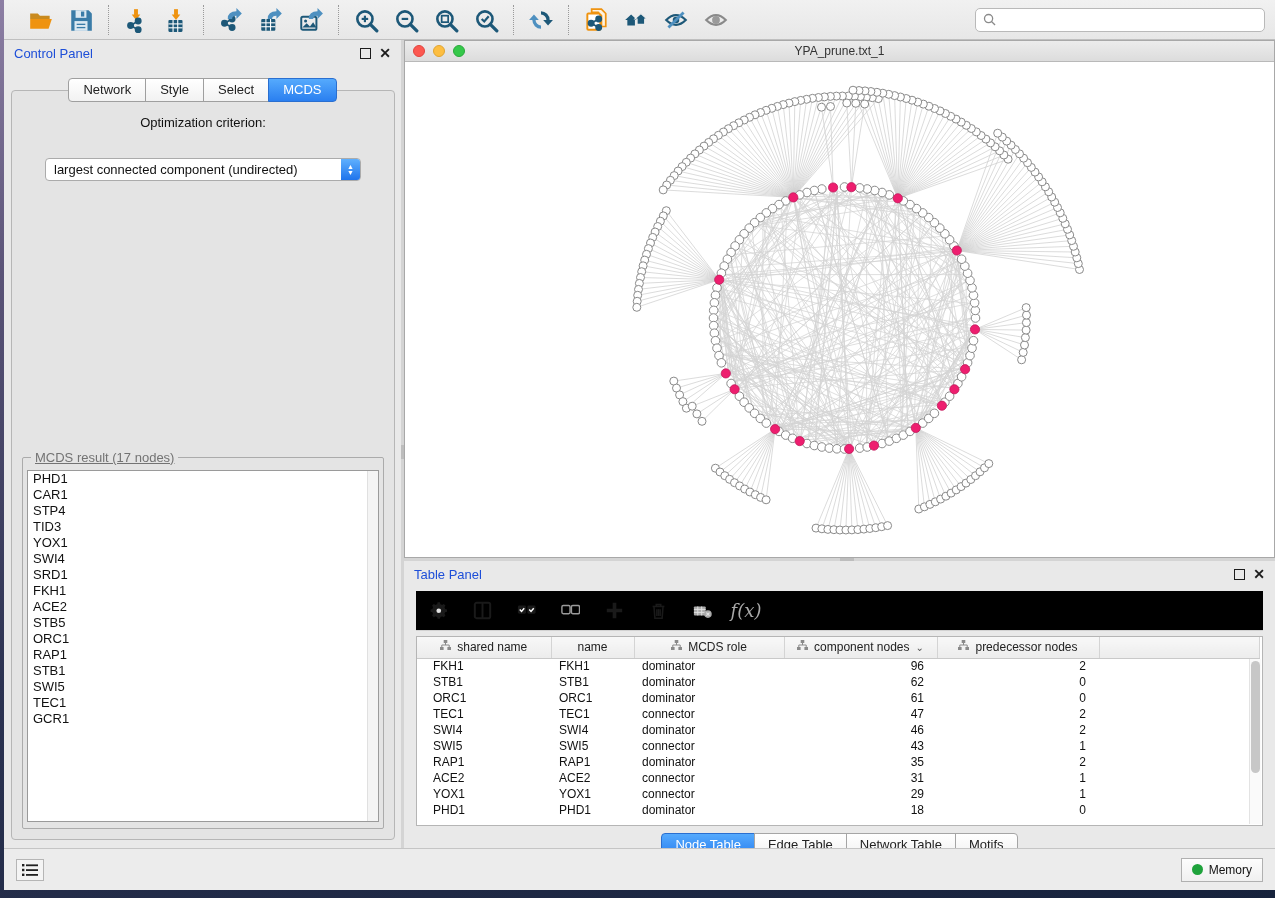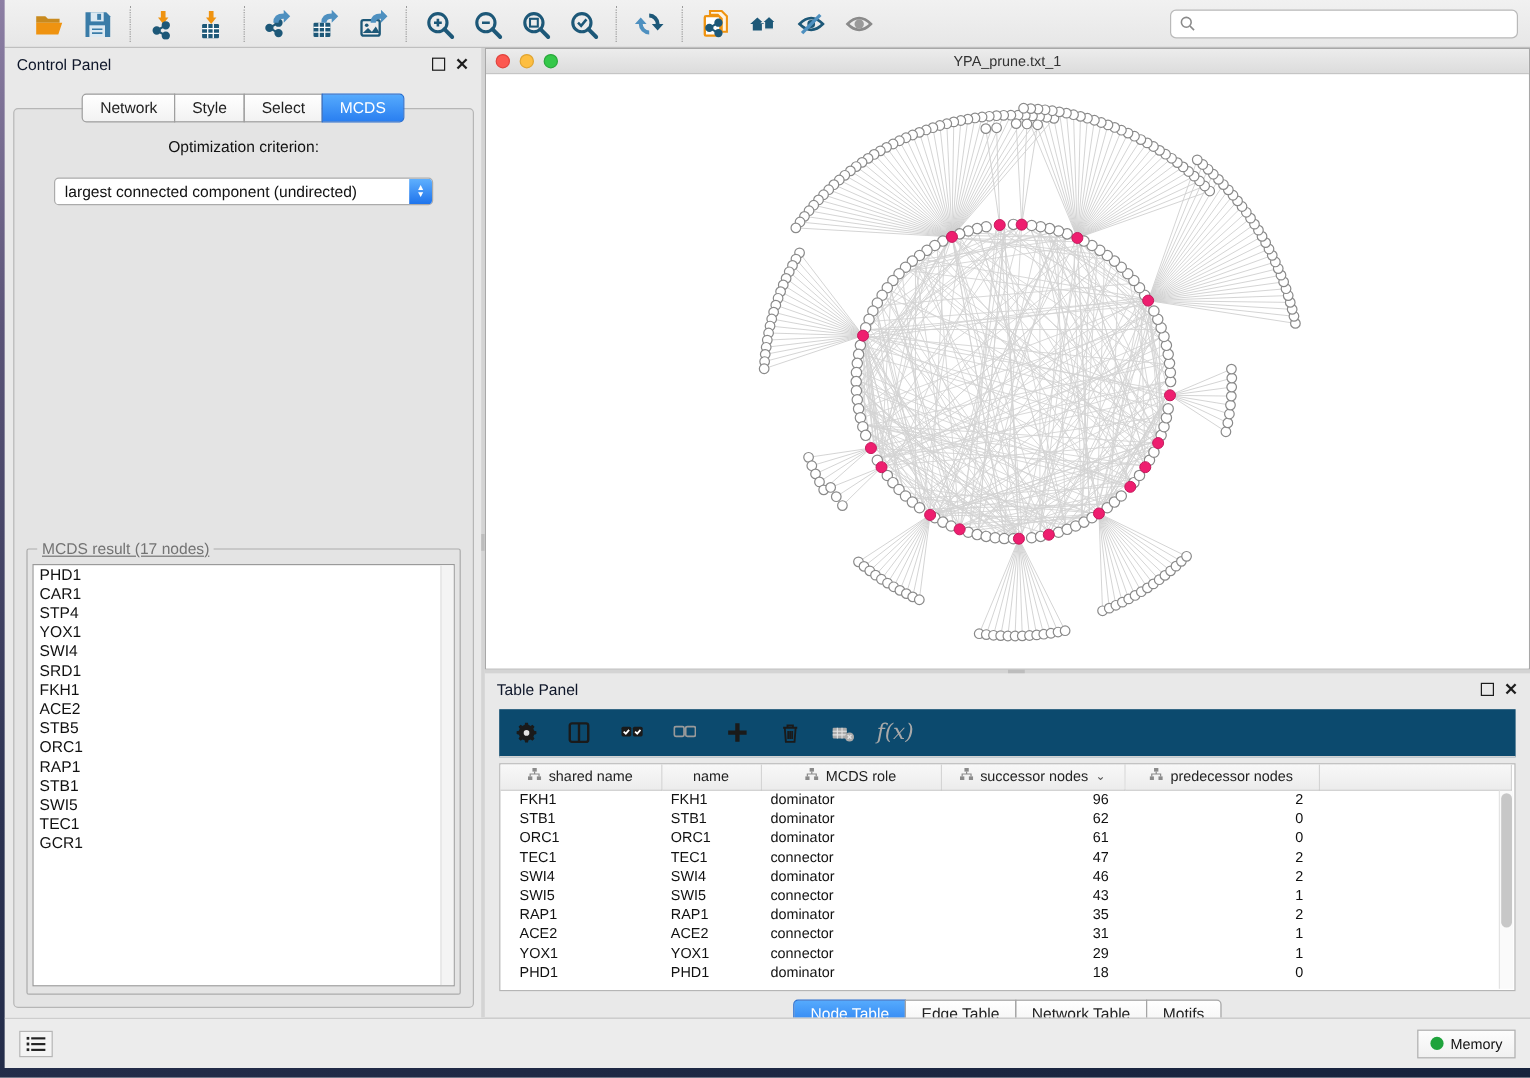--- a/index.html
+++ b/index.html
@@ -28,42 +28,42 @@
   }
   .tb-search input { border: none; outline: none; flex: 1; font-size: 12px; background: transparent; }
 
   
   .main { flex: 1; display: flex; min-height: 0; }
 
   
   .cpanel { width: 400px; flex: none; background: #e9e9e9; border-right: 3px solid #d4d4d4; display: flex; flex-direction: column; position: relative; }
   .cpanel .handle { position: absolute; right: -3px; top: 405px; width: 3px; height: 14px; background: #bdbdbd; }
   .panel-titlebar { height: 26px; flex: none; display: flex; align-items: center; padding: 0 10px; }
-  .panel-title { font-size: 13px; color: #0f172a; }
+  .panel-title { font-size: 13px; color: #1d4ed8; }
   .panel-ctl { margin-left: auto; display: flex; align-items: center; gap: 8px; }
   .float-box { width: 11px; height: 11px; border: 1.5px solid #1c1c1c; display: inline-block; cursor: pointer; }
   .close-x { font-size: 14px; font-weight: bold; color: #1c1c1c; line-height: 11px; cursor: pointer; }
 
   .cp-tabs { display: flex; justify-content: center; margin-top: 12px; position: relative; z-index: 2; }
   .cp-tab {
     font-size: 13px; color: #222; background: linear-gradient(#ffffff,#f2f2f2);
     border: 1px solid #9f9f9f; padding: 3px 14px 4px; margin-left: -1px; cursor: pointer;
   }
   .cp-tab:first-child { border-radius: 4px 0 0 4px; margin-left: 0; }
   .cp-tab:last-child { border-radius: 0 4px 4px 0; }
   .cp-tab.active { background: linear-gradient(#55aafd, #2a7ff0); color: #fff; border-color: #2a6fd0; }
 
   .cp-content {
     flex: 1; margin: -12px 6px 8px 7px; padding: 24px 10px 10px;
     background: #e4e4e4; border: 1px solid #b6b6b6; border-radius: 4px;
     display: flex; flex-direction: column; min-height: 0;
   }
   .opt-label { text-align: center; font-size: 13px; color: #111; margin-bottom: 10px; }
   .mac-select {
-    margin: 8px auto; width: 316px; height: 23px; background: #fff; border: 1px solid #ababab;
+    margin: 18px auto; width: 316px; height: 23px; background: #fff; border: 1px solid #ababab;
     border-radius: 4px; display: flex; align-items: center; cursor: pointer; overflow: hidden; gap: 26px;
   }
   .mac-select .sel-text { flex: 1; font-size: 13px; color: #111; padding: 0 8px; white-space: nowrap; }
   .mac-select .stepper {
     width: 19px; height: 100%; background: linear-gradient(#5fb0fe, #1f74ec);
     display: flex; flex-direction: column; align-items: center; justify-content: center; color: #fff; font-size: 7px; line-height: 6px;
   }
   .btn-row { display: flex; justify-content: center; gap: 12px; margin-top: 14px; }
   .mac-btn {
     font-size: 13px; color: #111; background: linear-gradient(#ffffff,#f0f0f0);
@@ -96,21 +96,21 @@
   .light.green { background: #35c84a; border: 1px solid #2aa93c; }
   .net-title { position: absolute; left: 0; right: 0; text-align: center; font-size: 12px; color: #333; pointer-events: none; }
   .net-canvas { flex: 1; position: relative; background: #fff; }
   .net-canvas svg { position: absolute; inset: 0; }
   .hsplit { height: 3px; flex: none; background: #d4d4d4; position: relative; }
   .hsplit .handle { position: absolute; left: 50%; top: 0; width: 14px; height: 3px; background: #bdbdbd; }
 
   
   .tpanel { flex: 1; background: #e9e9e9; display: flex; flex-direction: column; min-height: 0; }
   .tp-toolbar {
-    flex: none; margin: 4px 12px 0; height: 40px; background: #0c4a6e; border-bottom: 1px solid #d2d2d2;
+    flex: none; margin: 4px 12px 0; height: 40px; background: #000000; border-bottom: 1px solid #d2d2d2;
     display: flex; align-items: center; gap: 20px; padding: 0 10px;
   }
   .tp-btn { width: 24px; height: 24px; display: flex; align-items: center; justify-content: center; cursor: pointer; }
   .tp-btn svg { width: 19px; height: 19px; }
   .tp-btn.disabled { cursor: default; }
   .fx { font-family: "DejaVu Serif", serif; font-style: italic; font-size: 18px; color: #a9a9a9; }
 
   .tbl-wrap { flex: none; margin: 5px 12px 0; height: 190px; background: #fff; border: 1px solid #b5b5b5; position: relative; overflow: hidden; }
   table.datatable { border-collapse: collapse; table-layout: fixed; }
   .datatable th {
@@ -358,20 +358,21 @@
               <span>▲</span>
               <span>▼</span>
             </span>
         </div>
         <div class="mcds-group">
           <span class="legend">MCDS result (17 nodes)</span>
           <div class="mcds-list" id="mcds-list">
               <div class="item">PHD1</div>
               <div class="item">CAR1</div>
               <div class="item">STP4</div>
+              <div class="item">TID3</div>
               <div class="item">YOX1</div>
               <div class="item">SWI4</div>
               <div class="item">SRD1</div>
               <div class="item">FKH1</div>
               <div class="item">ACE2</div>
               <div class="item">STB5</div>
               <div class="item">ORC1</div>
               <div class="item">RAP1</div>
               <div class="item">STB1</div>
               <div class="item">SWI5</div>
@@ -1273,21 +1274,21 @@
                       <span><svg width="11" height="11" viewBox="0 0 11 11">
                           <g fill="#8a8a8a">
                             <rect x="3.7" y="0" width="3.6" height="3"></rect>
                             <rect x="0" y="7" width="3.6" height="3"></rect>
                             <rect x="7.4" y="7" width="3.6" height="3"></rect>
                           </g>
                           <g stroke="#8a8a8a" stroke-width="1" fill="none">
                             <path d="M5.5 3 v2 M1.8 7 V5 h7.4 v2"></path>
                           </g>
                         </svg></span>
-                      <span>successor nodes</span>
+                      <span>component nodes</span>
                       <span class="sort-arrow">⌄</span>
                     </span>
                   </th>
                   <th style="width:162px">
                     <span class="th-inner">
                       <span><svg width="11" height="11" viewBox="0 0 11 11">
                           <g fill="#8a8a8a">
                             <rect x="3.7" y="0" width="3.6" height="3"></rect>
                             <rect x="0" y="7" width="3.6" height="3"></rect>
                             <rect x="7.4" y="7" width="3.6" height="3"></rect>

